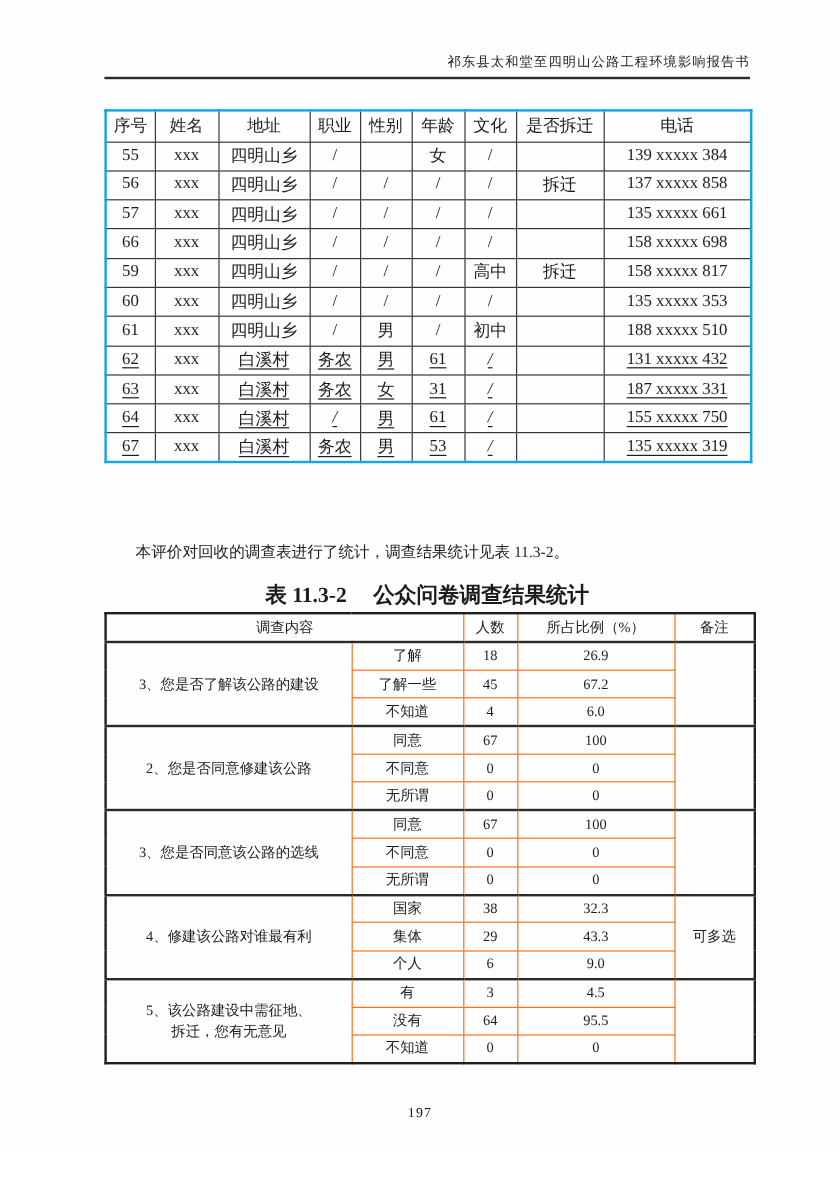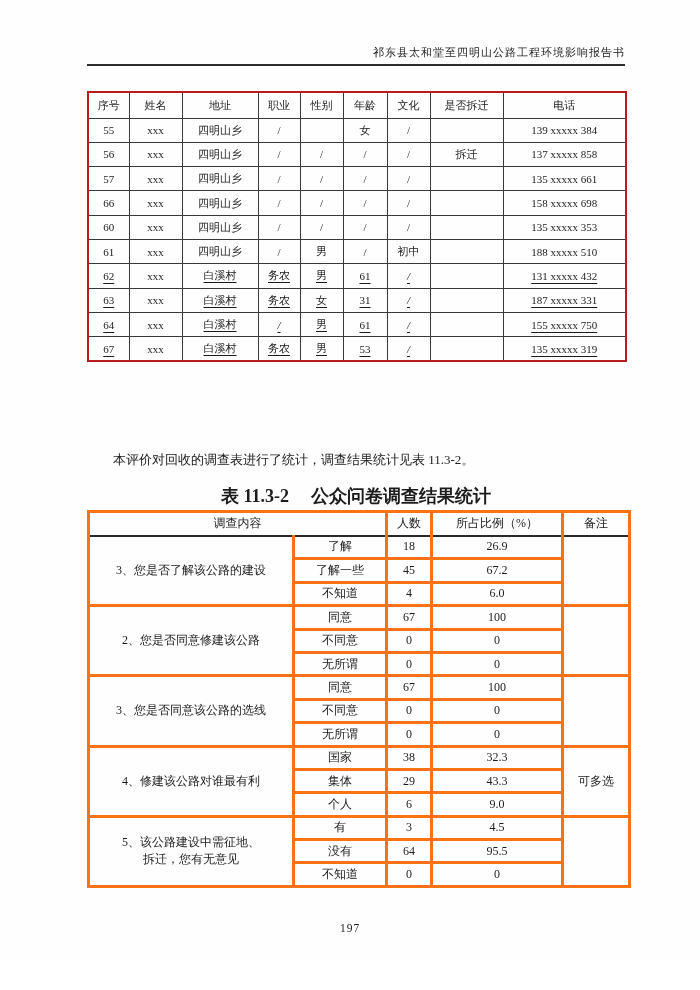--- a/index.html
+++ b/index.html
@@ -19,22 +19,22 @@
     font-size: 11px; letter-spacing: 1px;
     padding-bottom: 5px;
     border-bottom: 2px solid #2c2c2c;
     line-height: 14px;
   }
 
   
   table { border-collapse: collapse; table-layout: fixed; }
   .t1 {
     position: absolute; left: 87px; top: 91px; width: 538px;
-    font-size: 11px;
-    border: 2px solid #b91c1c;
+    font-size: 14px;
+    border: 2px solid #0ea5e9;
   }
   .t1 th, .t1 td {
     border: 1px solid #383838;
     text-align: center; vertical-align: middle;
     font-weight: normal;
     padding: 0; overflow: hidden; white-space: nowrap;
   }
   .t1 thead tr { height: 26px; }
   .t1 tbody tr { height: 24.3px; }
   .t1 td.u { text-decoration: underline; text-underline-offset: 3px; }
@@ -52,21 +52,21 @@
   }
   .t2title .gap { display: inline-block; width: 22px; }
 
   
   .t2 {
     position: absolute; left: 87px; top: 510px; width: 541px;
     font-size: 12px;
     border: 2px solid #1f1f1f;
   }
   .t2 th, .t2 td {
-    border: 3px solid #f97316;
+    border: 1px solid #f97316;
     text-align: center; vertical-align: middle;
     font-weight: normal;
     padding: 0; overflow: hidden;
   }
   .t2 thead tr { height: 24px; }
   .t2 thead th { border-bottom: 2px solid #2a2a2a; }
   .t2 tbody tr { height: 23.4px; }
   .t2 tr.gs > td { border-top: 2px solid #2a2a2a; }
   .t2 td.qcell { white-space: pre-line; line-height: 17px; }
 
@@ -149,20 +149,31 @@
           <td>xxx</td>
           <td>四明山乡</td>
           <td>/</td>
           <td>/</td>
           <td>/</td>
           <td>/</td>
           <td></td>
           <td>158 xxxxx 698</td>
         </tr>
         <tr>
+          <td>59</td>
+          <td>xxx</td>
+          <td>四明山乡</td>
+          <td>/</td>
+          <td>/</td>
+          <td>/</td>
+          <td>高中</td>
+          <td>拆迁</td>
+          <td>158 xxxxx 817</td>
+        </tr>
+        <tr>
           <td>60</td>
           <td>xxx</td>
           <td>四明山乡</td>
           <td>/</td>
           <td>/</td>
           <td>/</td>
           <td>/</td>
           <td></td>
           <td>135 xxxxx 353</td>
         </tr>

